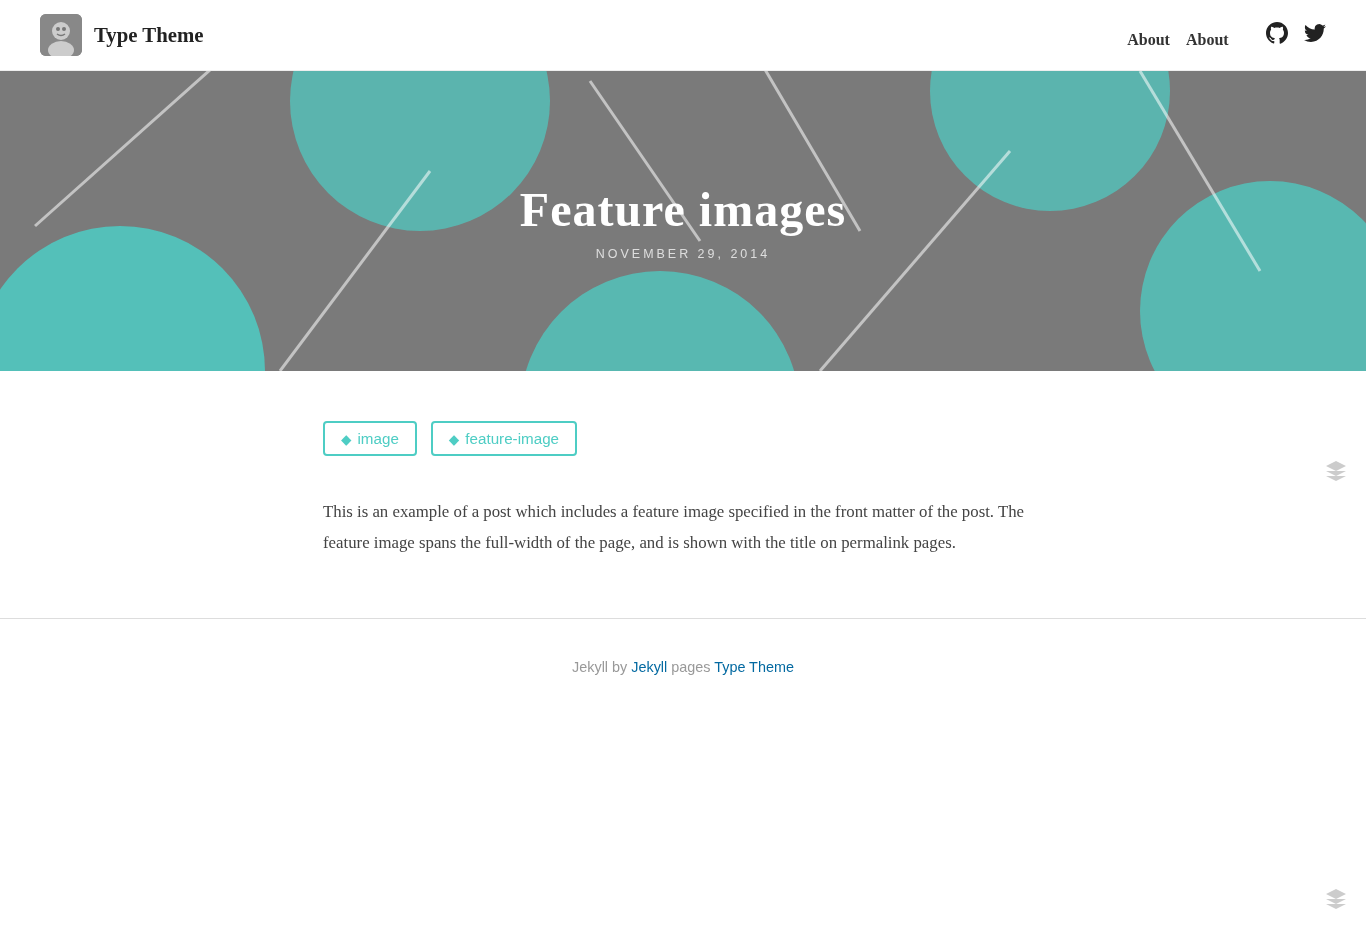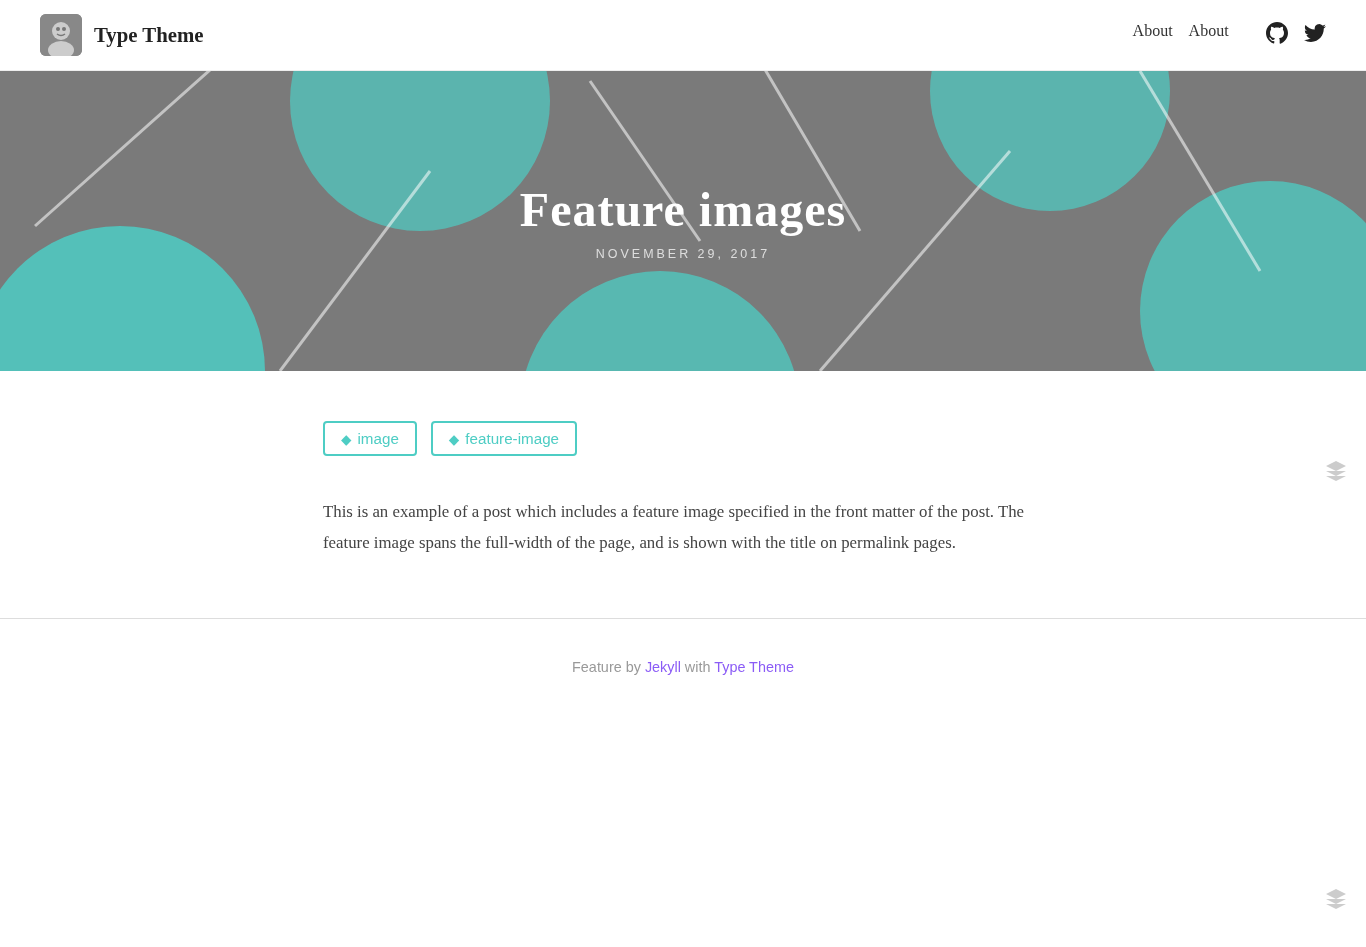--- a/index.html
+++ b/index.html
@@ -32,22 +32,23 @@
       overflow: hidden;
     }
     .nav-logo svg { width: 42px; height: 42px; }
     .nav-title {
       font-size: 1.3rem;
       font-weight: bold;
       color: #222;
     }
     .nav-links {
       display: flex;
-      align-items: flex-start;
+      align-items: flex-end;
       gap: 16px;
+      font-weight: bold;
     }
     .nav-links a {
       text-decoration: none;
       color: #333;
       font-size: 1rem;
     }
     .nav-links .icon-link {
       font-size: 1.3rem;
       color: #222;
     }
@@ -128,21 +129,21 @@
       border-top: 1px solid #ddd;
     }
     footer {
       padding: 40px 20px;
       text-align: center;
       color: #999;
       font-family: sans-serif;
       font-size: 0.9rem;
     }
     footer a {
-      color: #8b5cf6;
+      color: #0369a1;
       text-decoration: none;
     }
 
     
     .floating-badge {
       position: fixed;
       right: 18px;
       top: 50%;
       transform: translateY(-50%);
       color: #ccc;
@@ -204,42 +205,42 @@
 
     <line x1="35" y1="155" x2="220" y2="-10" stroke="rgba(255,255,255,0.55)" stroke-width="3"></line>
     <line x1="280" y1="300" x2="430" y2="100" stroke="rgba(255,255,255,0.55)" stroke-width="3"></line>
     <line x1="590" y1="10" x2="700" y2="170" stroke="rgba(255,255,255,0.55)" stroke-width="3"></line>
     <line x1="760" y1="-10" x2="860" y2="160" stroke="rgba(255,255,255,0.55)" stroke-width="3"></line>
     <line x1="820" y1="300" x2="1010" y2="80" stroke="rgba(255,255,255,0.55)" stroke-width="3"></line>
     <line x1="1140" y1="0" x2="1260" y2="200" stroke="rgba(255,255,255,0.55)" stroke-width="3"></line>
   </svg>
   <div class="hero-text">
     <h1 class="hero-title">Feature images</h1>
-    <p class="hero-date">NOVEMBER 29, 2017</p>
+    <p class="hero-date">NOVEMBER 29, 2014</p>
   </div>
 </div>
 
 <div class="content-wrapper">
   <div class="tags">
     <a class="tag" href="#">
       <span class="tag-icon">◆</span>
       <span>image</span>
     </a>
     <a class="tag" href="#">
       <span class="tag-icon">◆</span>
       <span>feature-image</span>
     </a>
   </div>
   <p class="post-body">This is an example of a post which includes a feature image specified in the front matter of the post. The feature image spans the full-width of the page, and is shown with the title on permalink pages.</p>
 </div>
 
 <hr class="footer-divider">
 
 <footer>
-  <span>Feature by </span><a href="#">Jekyll</a><span> with </span><a href="#">Type Theme</a>
+  <span>Jekyll by </span><a href="#">Jekyll</a><span> pages </span><a href="#">Type Theme</a>
 </footer>
 
 <div class="floating-badge">
   <svg width="24" height="24" viewBox="0 0 24 24" fill="#ccc">
       <path d="M12 2L2 7l10 5 10-5-10-5zM2 17l10 5 10-5M2 12l10 5 10-5"></path>
     </svg>
 </div>
 <div class="floating-badge-bottom">
   <svg width="24" height="24" viewBox="0 0 24 24" fill="#ccc">
       <path d="M12 2L2 7l10 5 10-5-10-5zM2 17l10 5 10-5M2 12l10 5 10-5"></path>

